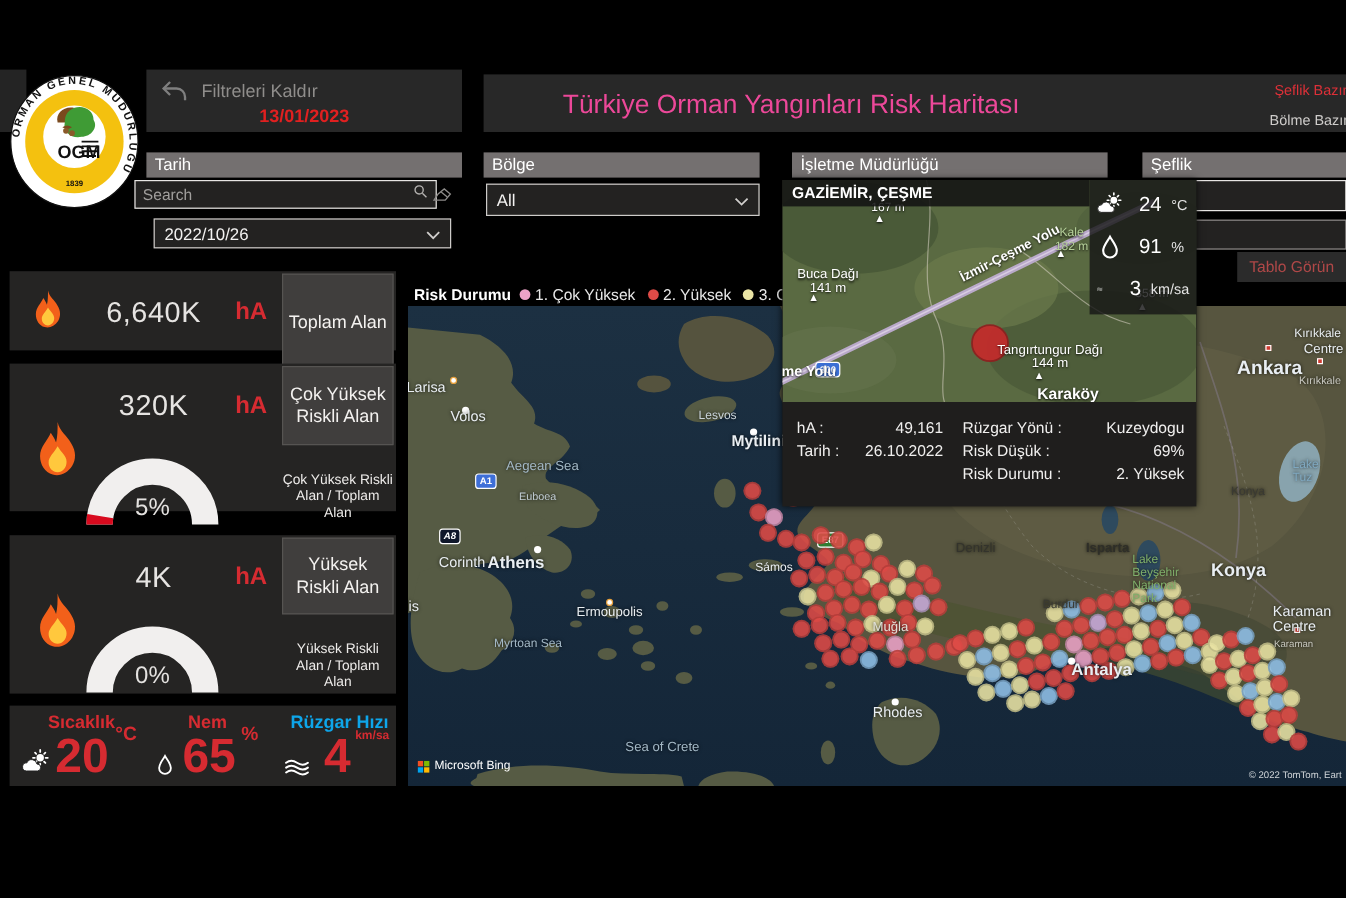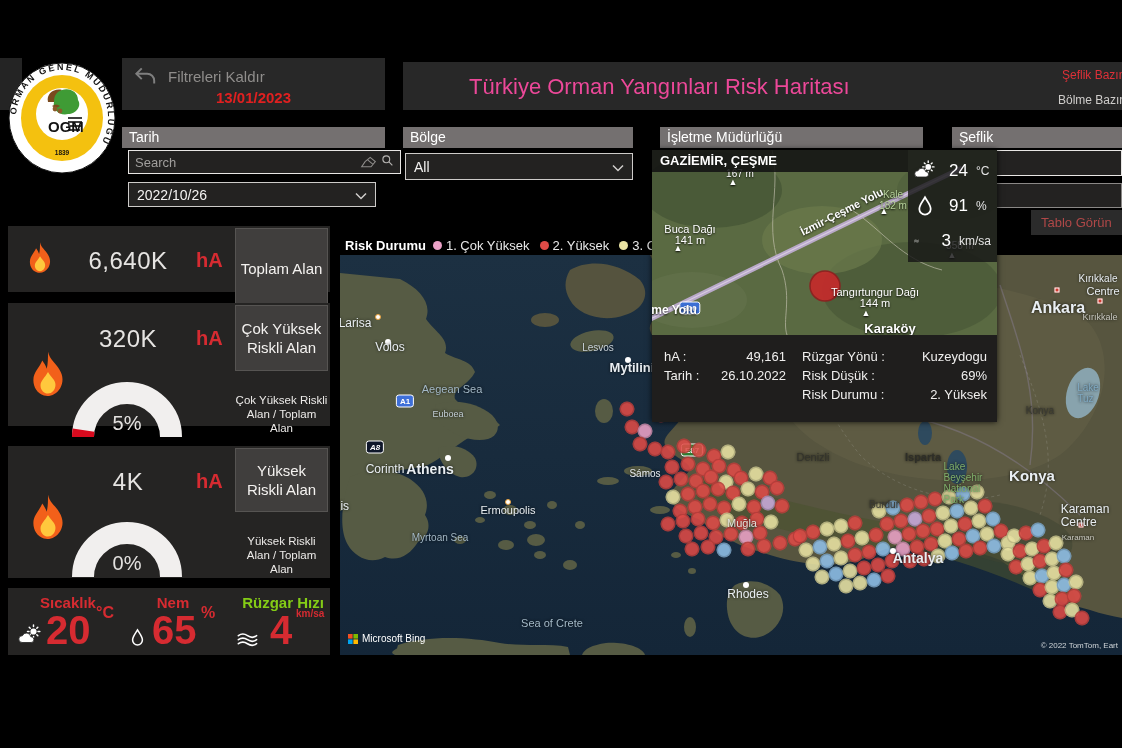--- a/index.html
+++ b/index.html
@@ -21,21 +21,21 @@
   #logo { left:8px; top:62px; width:108px; height:112px; }
 
   
   .filter-header { background:#747070; color:#fff; font-size:14px; height:21px;
                    line-height:21px; padding-left:7px; }
   #fh-tarih  { left:122px; top:127px; width:263px; }
   #fh-bolge  { left:403px; top:127px; width:230px; }
   #fh-islet  { left:660px; top:127px; width:263px; }
   #fh-seflik { left:952px; top:127px; width:170px; }
   .searchbox { background:#232221; border:1px solid #e8e6e4; display:flex; align-items:center; }
-  #tarih-search { left:128px; top:150px; width:273px; height:24px;justify-content:space-between; }
+  #tarih-search { left:112px; top:150px; width:252px; height:24px;justify-content:space-between; }
   #seflik-search { left:958px; top:150px; width:164px; height:26px; }
   .searchbox input { flex:1; background:transparent; border:0; outline:none; color:#e8e6e4;
                      font-size:13px; padding:0 6px; font-family:"Liberation Sans",sans-serif; }
   .searchbox input::placeholder { color:#a19f9d; }
   .search-glyph { color:#b5b3b1; margin-right:6px; }
   #tarih-eraser { left:360px; top:155px; width:17px; height:15px; color:#8d8b89; cursor:pointer; }
   .dropdown { background:#232221; border:1px solid #cdcbc9; color:#f3f2f1; font-size:14px;
               display:flex; align-items:center; padding:0 8px; cursor:pointer; }
   .dropdown .chev { margin-left:auto; color:#d0cecc; }
   #dd-tarih { left:128px; top:182px; width:248px; height:25px; }
@@ -299,21 +299,21 @@
     </svg>
     <div class="gauge-pct" style="top:36px">0%</div>
   </div>
   <div class="side-btn" style="height:64px">Yüksek Riskli Alan</div>
   <div class="side-sub" style="top:88px">Yüksek Riskli Alan / Toplam Alan</div>
 </div>
 
 <div class="abs" id="weather-card">
   <div class="w-label" style="left: 20px; width: 80px; color: rgb(214, 43, 49);">Sıcaklık</div>
   <div class="w-label" style="left: 130px; width: 70px; color: rgb(214, 43, 49);">Nem</div>
-  <div class="w-label" style="left: 230px; width: 90px; color: #84cc16;">Rüzgar Hızı</div>
+  <div class="w-label" style="left: 230px; width: 90px; color: #0ea5e9;">Rüzgar Hızı</div>
   <div class="w-kmsa" style="left: 288px; color: rgb(214, 43, 49);">km/sa</div>
 
   <div class="w-icon" style="left:10px;top:36px;color:#fff">
     <svg width="24" height="24" viewBox="0 0 24 24">
         <use href="#i-suncloud"></use>
       </svg></div>
   <div class="w-big" style="left: 38px; top: 22px; color: rgb(214, 43, 49);">20</div>
   <div class="w-sup" style="left: 88px; top: 16px; color: rgb(214, 43, 49);">°C</div>
 
   <div class="w-icon" style="left:120px;top:40px;color:#fff">

